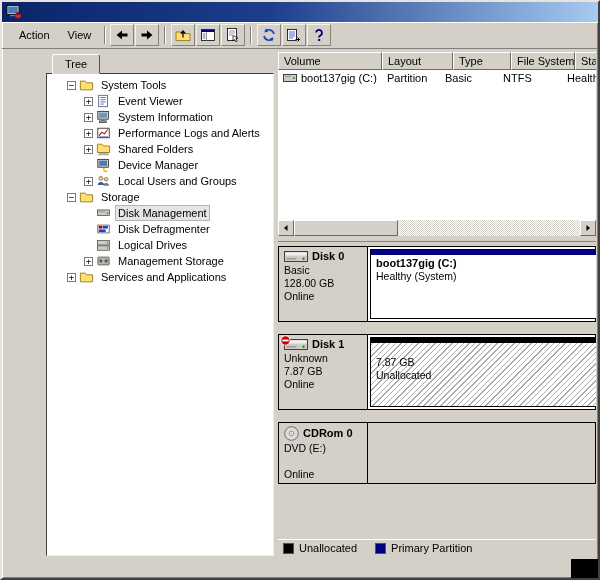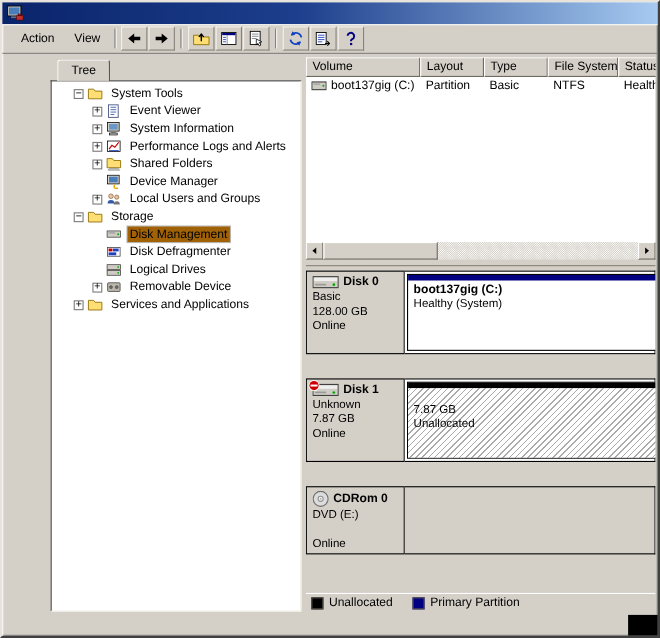--- a/index.html
+++ b/index.html
@@ -17,38 +17,38 @@
   .content { flex:1; min-height:0; display:flex; padding:3px 2px 2px 2px; }
   .left-col { flex:none; width:228px; display:flex; flex-direction:column;margin-left:42px; }
   .tab-row { flex:none; height:21px; display:flex; align-items:flex-end; padding-left:6px; }
   .tab { background:#d4d0c8; border:1px solid; border-color:#fff #5a5650 #d4d0c8 #fff; border-radius:3px 3px 0 0; padding:3px 12px; position:relative; top:1px; }
   .tree-pane { flex:1; background:#fff; border:1px solid; border-color:#404040 #f0ede6 #f0ede6 #404040; padding:3px 0 0 1px; overflow:hidden; }
   .tree-row { height:16px; display:flex; align-items:center; white-space:nowrap; }
   .expander { flex:none; width:9px; height:9px; border:1px solid #7b7b7b; background:#fff; display:flex; align-items:center; justify-content:center; font-size:9px; line-height:1; margin-right:3px; font-family:"DejaVu Sans Mono", monospace; }
   .expander.hidden { visibility:hidden; }
   .ticon { flex:none; width:16px; height:14px; margin-right:4px; }
   .tlabel { padding:1px 2px; }
-  .tlabel.sel { background:#a16207; box-shadow:0 0 0 1px #b8b4ab; }
+  .tlabel.sel { background:#e5e5e5; box-shadow:0 0 0 1px #b8b4ab; }
   .vsplit { flex:none; width:4px; }
   .right-col { flex:1; min-width:0; display:flex; flex-direction:column; overflow:hidden; }
   .list-header { flex:none; height:18px; display:flex; overflow:hidden; }
   .hcell { flex:none; background:#d4d0c8; border:1px solid; border-color:#fff #6e6a62 #6e6a62 #fff; padding:2px 5px; overflow:hidden; white-space:nowrap; }
   .hcell.last { flex:1 0 auto; }
   .list-body { flex:none; height:150px; background:#fff; overflow:hidden; }
   .vol-row { height:16px; display:flex; align-items:center; }
   .vcell { flex:none; padding:0 5px; white-space:nowrap; overflow:hidden; display:flex; align-items:center; gap:4px; }
   .hscroll { flex:none; height:16px; display:flex; background-color:#d4d0c8;
              background-image:linear-gradient(45deg,#fff 25%,transparent 25%,transparent 75%,#fff 75%),linear-gradient(45deg,#fff 25%,transparent 25%,transparent 75%,#fff 75%);
              background-size:2px 2px; background-position:0 0,1px 1px; }
   .sbtn { flex:none; width:16px; height:16px; background:#d4d0c8; border:1px solid; border-color:#fff #6e6a62 #6e6a62 #fff; display:flex; align-items:center; justify-content:center; }
   .thumb { flex:none; width:104px; height:16px; background:#d4d0c8; border:1px solid; border-color:#fff #6e6a62 #6e6a62 #fff; }
   .strack { flex:1; }
   .hsplit { flex:none; height:5px; }
   .disk-area { flex:1; min-height:0; background:#d4d0c8; border-top:1px solid #868378; padding-top:4px; overflow:hidden; }
-  .disk-row { display:flex; height:76px; margin-bottom:22px; }
+  .disk-row { display:flex; height:76px; margin-bottom:12px; }
   .disk-row.cd { height:62px; }
   .dcell { flex:none; width:90px; background:#d4d0c8; border:1px solid #000; padding:3px 5px 0 5px; line-height:13px; font-size:10.5px; }
   .dname { font-weight:bold; font-size:11px; display:flex; align-items:center; gap:4px; margin-bottom:1px; }
   .dicon { position:relative; flex:none; }
   .dicon .badge { position:absolute; left:-4px; top:-3px; }
   .dregion { flex:1; min-width:0; border:1px solid #000; border-left:none; background:#fff; padding:2px; }
   .dregion.empty { background:#d4d0c8; }
   .pbox { height:100%; border:1px solid #000; margin-right:-6px; display:flex; flex-direction:column; background:#fff; }
   .pstripe { flex:none; height:5px; }
   .pbody { flex:1; padding:2px 5px; line-height:13px; font-size:10.5px; }
@@ -282,40 +282,40 @@
           </div>
           <div class="tree-row" style="padding-left: 36px;">
             <span class="expander">+</span>
             <span class="ticon">
               <svg width="15" height="14" viewBox="0 0 16 16">
                 <rect x="1.5" y="3.5" width="13" height="9" rx="1" fill="#bdb8ae" stroke="#404040" stroke-width="0.8"></rect>
                 <circle cx="5" cy="8" r="1.6" fill="#6e6a62" stroke="#404040" stroke-width="0.5"></circle>
                 <circle cx="11" cy="8" r="1.6" fill="#6e6a62" stroke="#404040" stroke-width="0.5"></circle>
               </svg>
             </span>
-            <span class="tlabel">Removable Device</span>
+            <span class="tlabel">Management Storage</span>
           </div>
           <div class="tree-row" style="padding-left: 19px;">
             <span class="expander">+</span>
             <span class="ticon">
               <svg width="15" height="14" viewBox="0 0 16 16">
                 <path d="M1 3.5 h5.5 l1.5 2 H15 v8 H1 Z" fill="#ffdf73" stroke="#8c6d00" stroke-width="0.9"></path>
               </svg>
             </span>
             <span class="tlabel">Services and Applications</span>
           </div>
         </div>
     </div>
 
     <div class="vsplit"></div>
 
     <div class="right-col">
       <div class="list-header" id="list-header">
           <span class="hcell" style="width: 104px;">Volume</span>
-          <span class="hcell" style="width: 58px;">Layout</span>
+          <span class="hcell" style="width: 71px;">Layout</span>
           <span class="hcell" style="width: 58px;">Type</span>
           <span class="hcell" style="width: 64px;">File System</span>
           <span class="hcell last" style="width: 92px;">Status</span>
         </div>
       <div class="list-body" id="list-body">
           <div class="vol-row">
             <span class="vcell" style="width: 104px;">
               <span class="vicon">
                 <svg width="14" height="10" viewBox="0 0 14 10">
                   <rect x="0.5" y="1.5" width="13" height="7" fill="#cfccc4" stroke="#404040"></rect>

